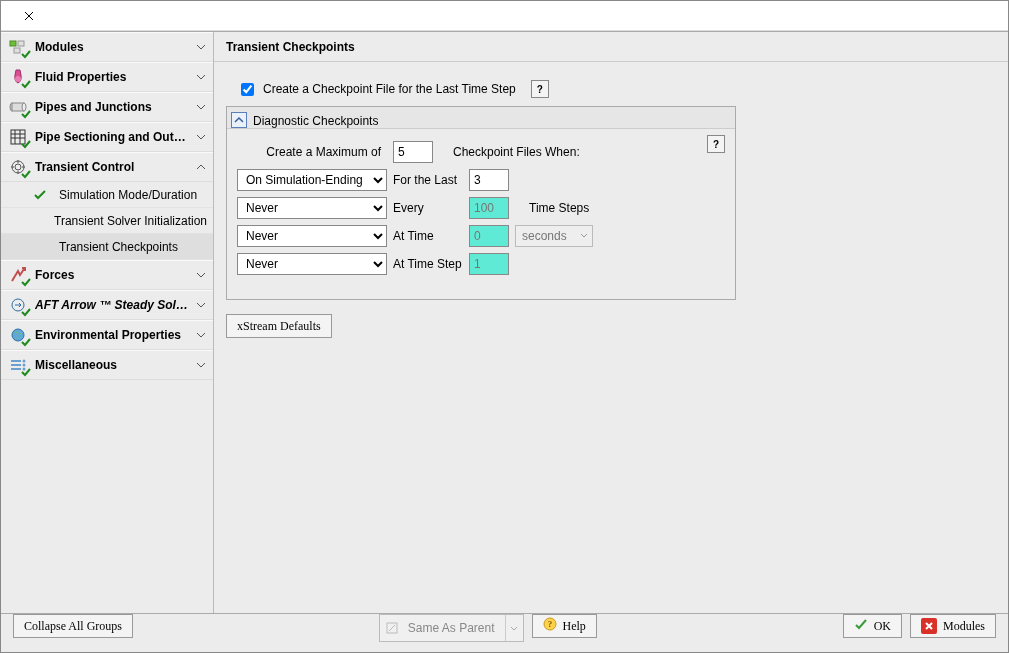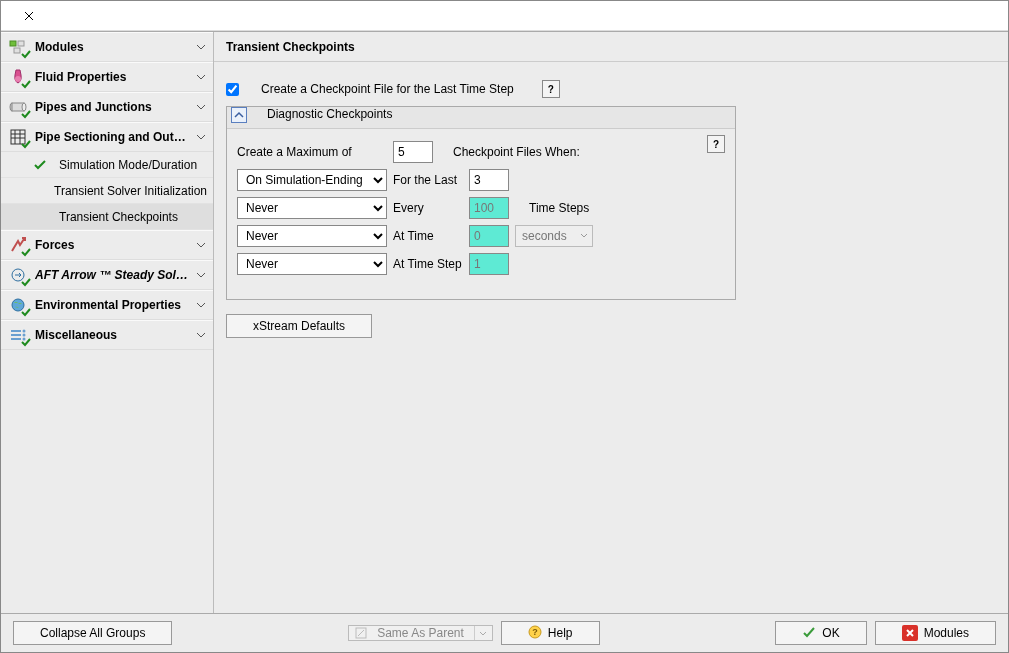--- a/index.html
+++ b/index.html
@@ -112,23 +112,23 @@
     border-bottom: 1px solid #ccc;
   }
   .content-body {
     flex: 1;
     background: #ececec;
     padding: 18px 12px;
   }
   .checkbox-row {
     display: flex;
     align-items: center;
-    gap: 22px;
+    gap: 9px;
     margin-bottom: 8px;
-    margin-left: 0;
+    margin-left: 15px;
   }
   .checkbox-row input[type="checkbox"] {
     width: 13px; height: 13px;
   }
   .help-btn {
     width: 18px; height: 18px;
     border: 1px solid #888;
     background: #f4f4f4;
     display: flex; align-items: center; justify-content: center;
     font-weight: bold;
@@ -140,22 +140,22 @@
   .fieldset {
     border: 1px solid #aaa;
     background: #ececec;
     padding-bottom: 12px;
     width: 510px;
     position: relative;
   }
   .fieldset-header {
     height: 22px;
     display: flex;
-    align-items: flex-start;
-    gap: 20px;
+    align-items: flex-end;
+    gap: 6px;
     padding: 0 4px;
     background: #e6e6e6;
     border-bottom: 1px solid #ccc;
   }
   .fieldset-header .collapse-btn {
     width: 16px; height: 16px;
     border: 1px solid #5a7fbf;
     background: #eaf1fb;
     display: flex; align-items: center; justify-content: center;
     cursor: pointer;
@@ -199,46 +199,46 @@
     border: 1px solid #bbb;
     background: #eee;
     color: #777;
     padding: 0 4px 0 6px;
     font-size: 12px;
   }
   .sel-disabled svg { stroke: #999; }
 
   .btn {
     height: 24px;
-    padding: 0 26px;
+    padding: 0 10px;
     border: 1px solid #999;
     background: #f4f4f4;
     display: inline-flex;
     align-items: center;
     gap: 6px;
     cursor: pointer;
     font-size: 12px;
+    font-family: Liberation Serif, serif;
   }
   .defaults-btn { margin-top: 14px; }
 
   
   .footer {
     height: 38px;
     background: #ececec;
     display: flex;
-    align-items: center;
     padding: 0 12px;
     gap: 8px;
   }
   .footer .spacer { flex: 1; }
   .footer .combo-parent {
     display: flex;
     align-items: center;
     border: 1px solid #bbb;
-    height: 16px;
+    height: 28px;
     background: #f0f0f0;
     color: #888;
   }
   .footer .combo-parent .ic {
     width: 24px; display: flex; align-items: center; justify-content: center;
   }
   .footer .combo-parent .txt { padding: 0 10px 0 4px; }
   .footer .combo-parent .dd {
     width: 18px; border-left: 1px solid #ccc;
     display: flex; align-items: center; justify-content: center; height: 100%;
@@ -354,20 +354,43 @@
           </span>
       </span>
       <span class="label">Pipe Sectioning and Output</span>
       <span class="chev">
           <svg width="10" height="6" viewBox="0 0 10 6">
             <path d="M1 1 L5 5 L9 1" fill="none" stroke="#555"></path>
           </svg>
         </span>
     </div>
 
+    <div class="group-header expanded">
+      <span class="icon-slot sidebar-icon">
+        <svg width="16" height="16" viewBox="0 0 16 16">
+            <circle cx="8" cy="8" r="6" fill="none" stroke="#555"></circle>
+            <circle cx="8" cy="8" r="3" fill="none" stroke="#555"></circle>
+            <line x1="8" y1="1" x2="8" y2="4" stroke="#555"></line>
+            <line x1="8" y1="12" x2="8" y2="15" stroke="#555"></line>
+            <line x1="1" y1="8" x2="4" y2="8" stroke="#555"></line>
+            <line x1="12" y1="8" x2="15" y2="8" stroke="#555"></line>
+          </svg>
+        <span class="badge-check">
+            <svg width="10" height="10" viewBox="0 0 10 10">
+              <path d="M1 5 L4 8 L9 2"></path>
+            </svg>
+          </span>
+      </span>
+      <span class="label">Transient Control</span>
+      <span class="chev">
+          <svg width="10" height="6" viewBox="0 0 10 6">
+            <path d="M1 1 L5 5 L9 1" fill="none" stroke="#555"></path>
+          </svg>
+        </span>
+    </div>
     <div class="sub-items">
       <div class="sub-item">
         <span class="check green-check">
             <svg width="12" height="12" viewBox="0 0 12 12">
               <path d="M1 6 L4 9 L11 2"></path>
             </svg>
           </span>
         <span>Simulation Mode/Duration</span>
       </div>
       <div class="sub-item">
@@ -483,21 +506,21 @@
             <svg width="10" height="8" viewBox="0 0 10 8">
                 <path d="M1 6 L5 2 L9 6"></path>
               </svg>
           </span>
           <span>Diagnostic Checkpoints</span>
         </div>
         <div class="fieldset-body">
           <span class="help-btn fs-help">?</span>
 
           <div class="form-row">
-            <span class="c1" style="padding-right:6px;">Create a Maximum of</span>
+            <span class="c1" style="text-align:right;padding-right:6px;">Create a Maximum of</span>
             <input class="c3" type="text" value="5" style="">
             <span class="c4" style="padding-left:4px;">Checkpoint Files When:</span>
           </div>
 
           <div class="form-row">
             <select class="c1">
               <option>On Simulation-Ending Error</option>
             </select>
             <span class="c2">For the Last</span>
             <input class="c3" type="text" value="3" style="">

